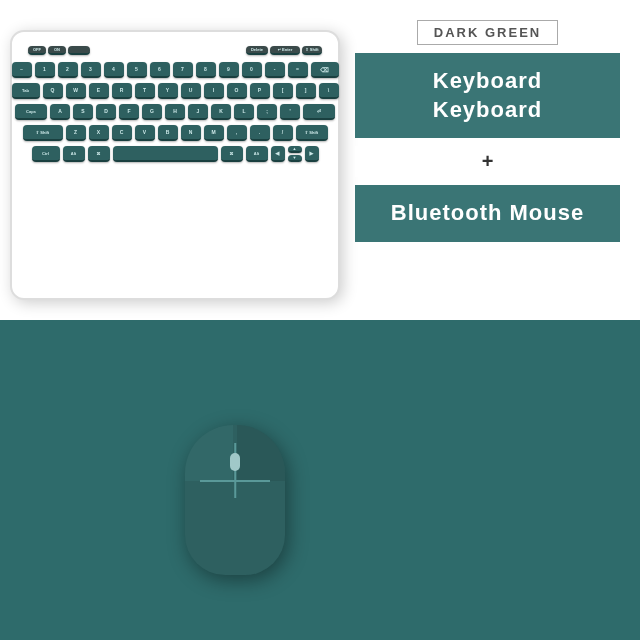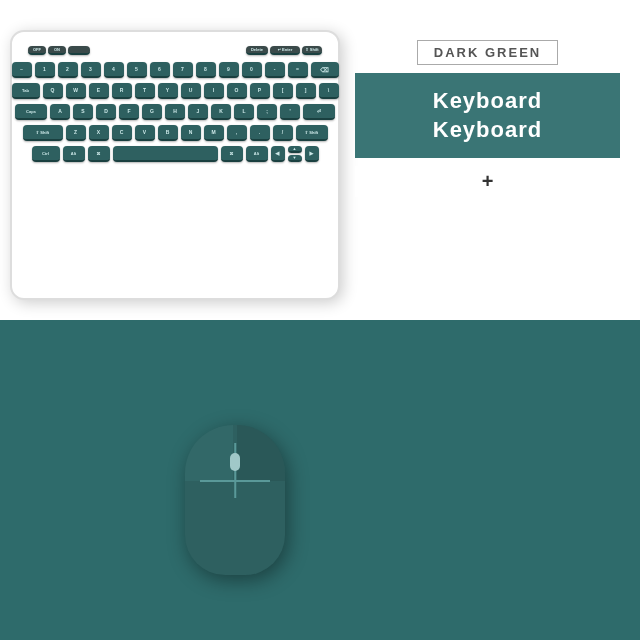--- a/index.html
+++ b/index.html
@@ -48,21 +48,20 @@
     .color-label {
       text-align: center;
       font-size: 13px;
       font-weight: bold;
       letter-spacing: 2px;
       color: #555;
       border: 1.5px solid #aaa;
       padding: 4px 16px;
       background: #fff;
       align-self: center;
-      margin-top: 20px;
     }
 
     .product-box {
       background: #3a7575;
       padding: 14px 20px;
       color: #ffffff;
       font-size: 22px;
       font-weight: bold;
       text-align: center;
       letter-spacing: 1px;
@@ -318,14 +317,15 @@
       <div class="mouse-divider"></div>
       <div class="mouse-line"></div>
       <div class="mouse-scroll-wheel"></div>
     </div>
   </div>
 
   <div class="info-panel">
     <div class="color-label">DARK GREEN</div>
     <div class="product-box">Keyboard  Keyboard</div>
     <div class="plus-sign">+</div>
+    <div class="product-box-2">Bluetooth  Mouse</div>
   </div>
 </div>
 
 </body></html>

